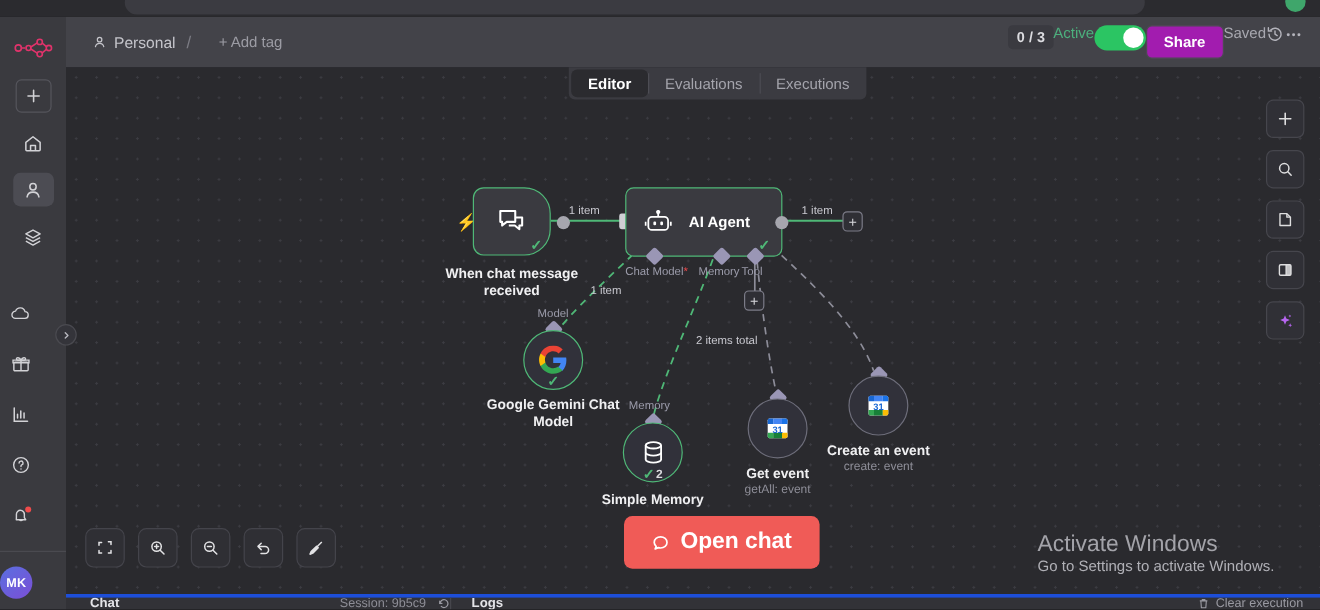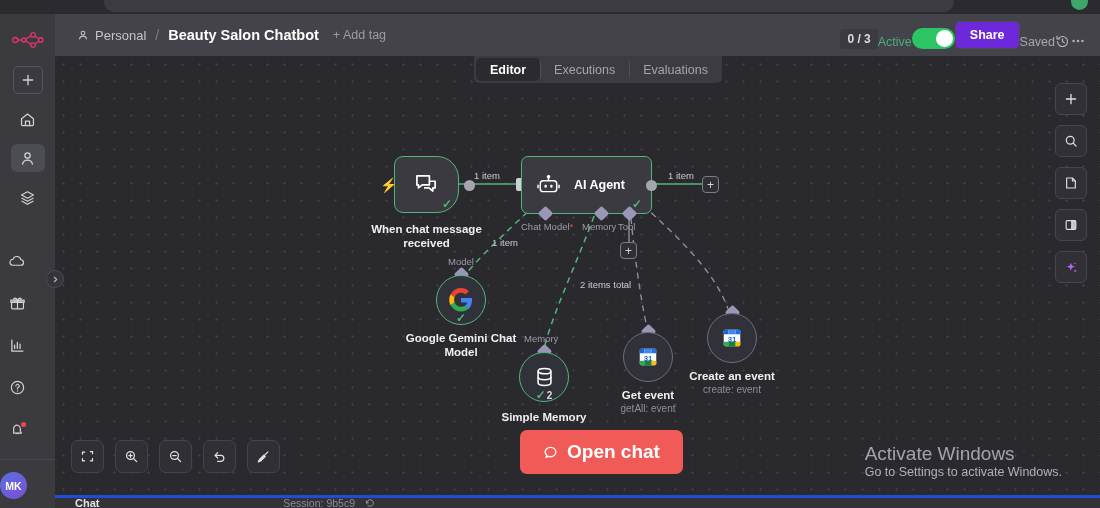--- a/index.html
+++ b/index.html
@@ -73,36 +73,36 @@
   
   .header {
     position: absolute; left: 55px; top: 14px; width: 1045px; height: 42px;
     background: #434349; display: flex; align-items: center;
     padding: 0 14px 0 22px; z-index: 30;
   }
   .crumb-person { display: flex; align-items: center; gap: 6px; color: #c4c4ca; font-size: 13px; }
   .crumb-slash { color: #7d7d85; margin: 0 9px; font-size: 14px; }
   .crumb-title { font-size: 14.5px; font-weight: bold; color: #fff; }
   .add-tag { font-size: 12.5px; color: #9c9ca4; margin-left: 14px; }
-  .hdr-right { margin-left: auto; display: flex; align-items: flex-end; gap: 0; }
+  .hdr-right { margin-left: auto; display: flex; align-items: flex-start; gap: 0; }
   .count-badge {
     background: #3a3a40; border-radius: 4px; padding: 3px 7px;
     font-size: 12px; color: #dcdce0; font-weight: bold;
   }
   .active-label { font-size: 12.5px; color: #4caf7d; }
   .toggle {
     width: 43px; height: 21px; border-radius: 11px; background: #2bc563;
     position: relative;
   }
   .toggle .knob {
     position: absolute; right: 2px; top: 2px; width: 17px; height: 17px;
     border-radius: 50%; background: #fff;
   }
   .share-btn {
-    background: #6d28d9; border: 1px solid #4b4b52; border-radius: 5px;
+    background: #a21caf; border: 1px solid #4b4b52; border-radius: 5px;
     padding: 6px 14px; font-size: 12.5px; font-weight: bold; color: #fff;
   }
   .saved-txt { font-size: 12.5px; color: #a8a8b0; }
   .hdr-icon { color: #b4b4bc; display: flex; align-items: center; }
 
   
   .tabs {
     position: absolute; left: 474px; top: 56px; height: 27px;
     display: flex; align-items: stretch; z-index: 35;
     background: #3b3b41; border-radius: 0 0 5px 5px;
@@ -356,21 +356,20 @@
     <span class="crumb-person">
       <span>
         <svg viewBox="0 0 16 16" width="12" height="12" stroke="currentColor" stroke-width="1.4" fill="none" stroke-linecap="round">
           <circle cx="8" cy="5.4" r="2.5"></circle>
             <path d="M3.4 13.2c.5-2.5 2.4-3.7 4.6-3.7s4.1 1.2 4.6 3.7"></path>
         </svg>
       </span>
       <span>Personal</span>
     </span>
     <span class="crumb-slash">/</span>
-    <span class="crumb-title">Beauty Salon Chatbot</span>
     <span class="add-tag">+ Add tag</span>
 
     <div class="hdr-right">
       <span class="count-badge">0 / 3</span>
       <span class="active-label">Active</span>
       <div class="toggle">
           <span class="knob"></span>
         </div>
       <button class="share-btn">Share</button>
       <span class="saved-txt">Saved</span>
@@ -386,22 +385,22 @@
           <circle cx="4" cy="9" r="1.4"></circle>
             <circle cx="9" cy="9" r="1.4"></circle>
             <circle cx="14" cy="9" r="1.4"></circle>
         </svg>
       </span>
     </div>
   </div>
 
   <div class="tabs">
     <div class="tab active">Editor</div>
+    <div class="tab">Evaluations</div>
     <div class="tab">Executions</div>
-    <div class="tab">Evaluations</div>
   </div>
 
   <div class="canvas">
     <div class="canvas-inner">
 
       <svg width="1045" height="439" style="position:absolute;left:0;top:0;">
 
         <path d="M404 128 H468" stroke="#4fb877" stroke-width="1.6" fill="none"></path>
         <polygon points="466,123.5 474,128 466,132.5" fill="#4fb877"></polygon>
 
@@ -630,15 +629,26 @@
     <div class="bs-seg bs-chat">
       <span class="bs-title">Chat</span>
       <span class="bs-session">Session: 9b5c9</span>
       <span class="bs-icon">
         <svg viewBox="0 0 14 14" width="10" height="10" stroke="currentColor" stroke-width="1.4" fill="none" stroke-linecap="round">
             <path d="M2.4 7a4.6 4.6 0 1 1 1.4 3.3"></path>
             <path d="M2 4.2v2.6h2.6"></path>
           </svg>
       </span>
     </div>
+    <div class="bs-seg bs-logs">
+      <span class="bs-title">Logs</span>
+      <span class="bs-clear">
+        <span>
+          <svg viewBox="0 0 14 14" width="10" height="10" stroke="currentColor" stroke-width="1.3" fill="none" stroke-linejoin="round">
+              <path d="M2.6 3.8h8.8M5.4 3.8V2.4h3.2v1.4M3.8 3.8l.6 8h5.2l.6-8"></path>
+            </svg>
+        </span>
+        <span>Clear execution</span>
+      </span>
+    </div>
   </div>
 
 </div>
 
 </body></html>

